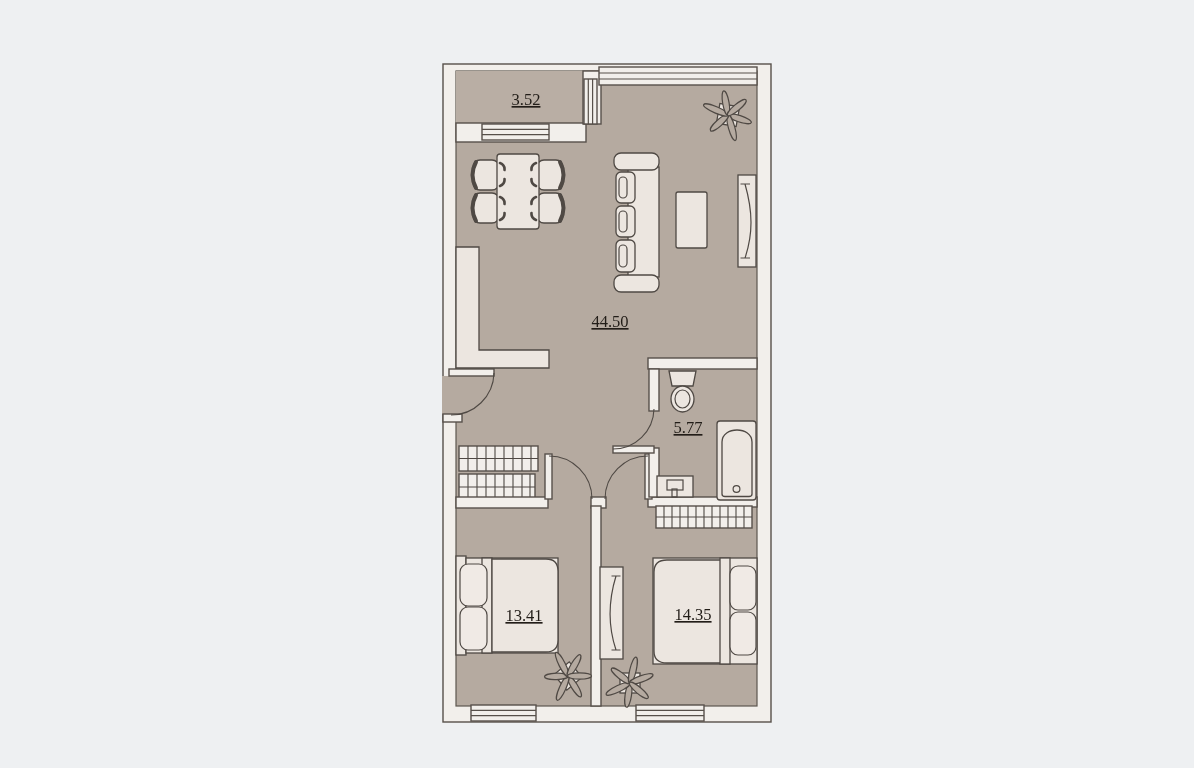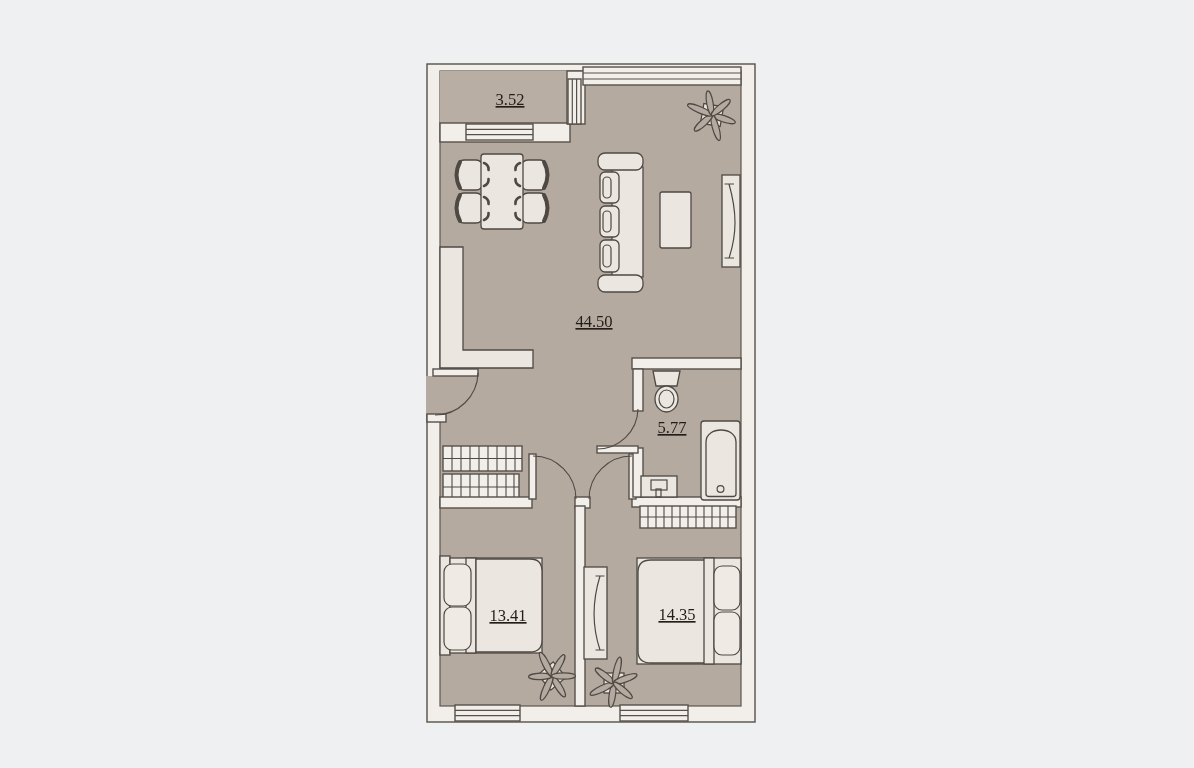--- a/index.html
+++ b/index.html
@@ -1,17 +1,17 @@
 <!DOCTYPE html>
 <html><head>
 <meta charset="utf-8">
 <style>
   html,body { margin:0; padding:0; background:#eef0f2; }
   .canvas { position:relative; width:968px; height:768px; background:#eef0f2; overflow:hidden;
-            font-family:"Liberation Serif", serif; }
+            font-family:"Liberation Serif", serif;margin-left:16px; }
   svg { position:absolute; left:0; top:0; }
   .wall   { fill:#f2efeb; stroke:#57504a; stroke-width:1.4; }
   .floor  { fill:#b5aaa0; stroke:#5d564f; stroke-width:1.2; }
   .balc   { fill:#b9aea4; stroke:none; }
   .furn   { fill:#ece6e0; stroke:#4f4944; stroke-width:1.3; }
   .soft   { fill:#f0eae5; stroke:#4f4944; stroke-width:1.2; }
   .ln     { fill:none; stroke:#4f4944; stroke-width:1.2; }
   .wln    { fill:none; stroke:#57504a; stroke-width:1.2; }
   .arc    { fill:none; stroke:#4f4944; stroke-width:1.1; }
   .hatch  { fill:none; stroke:#4f4944; stroke-width:1.1; }

